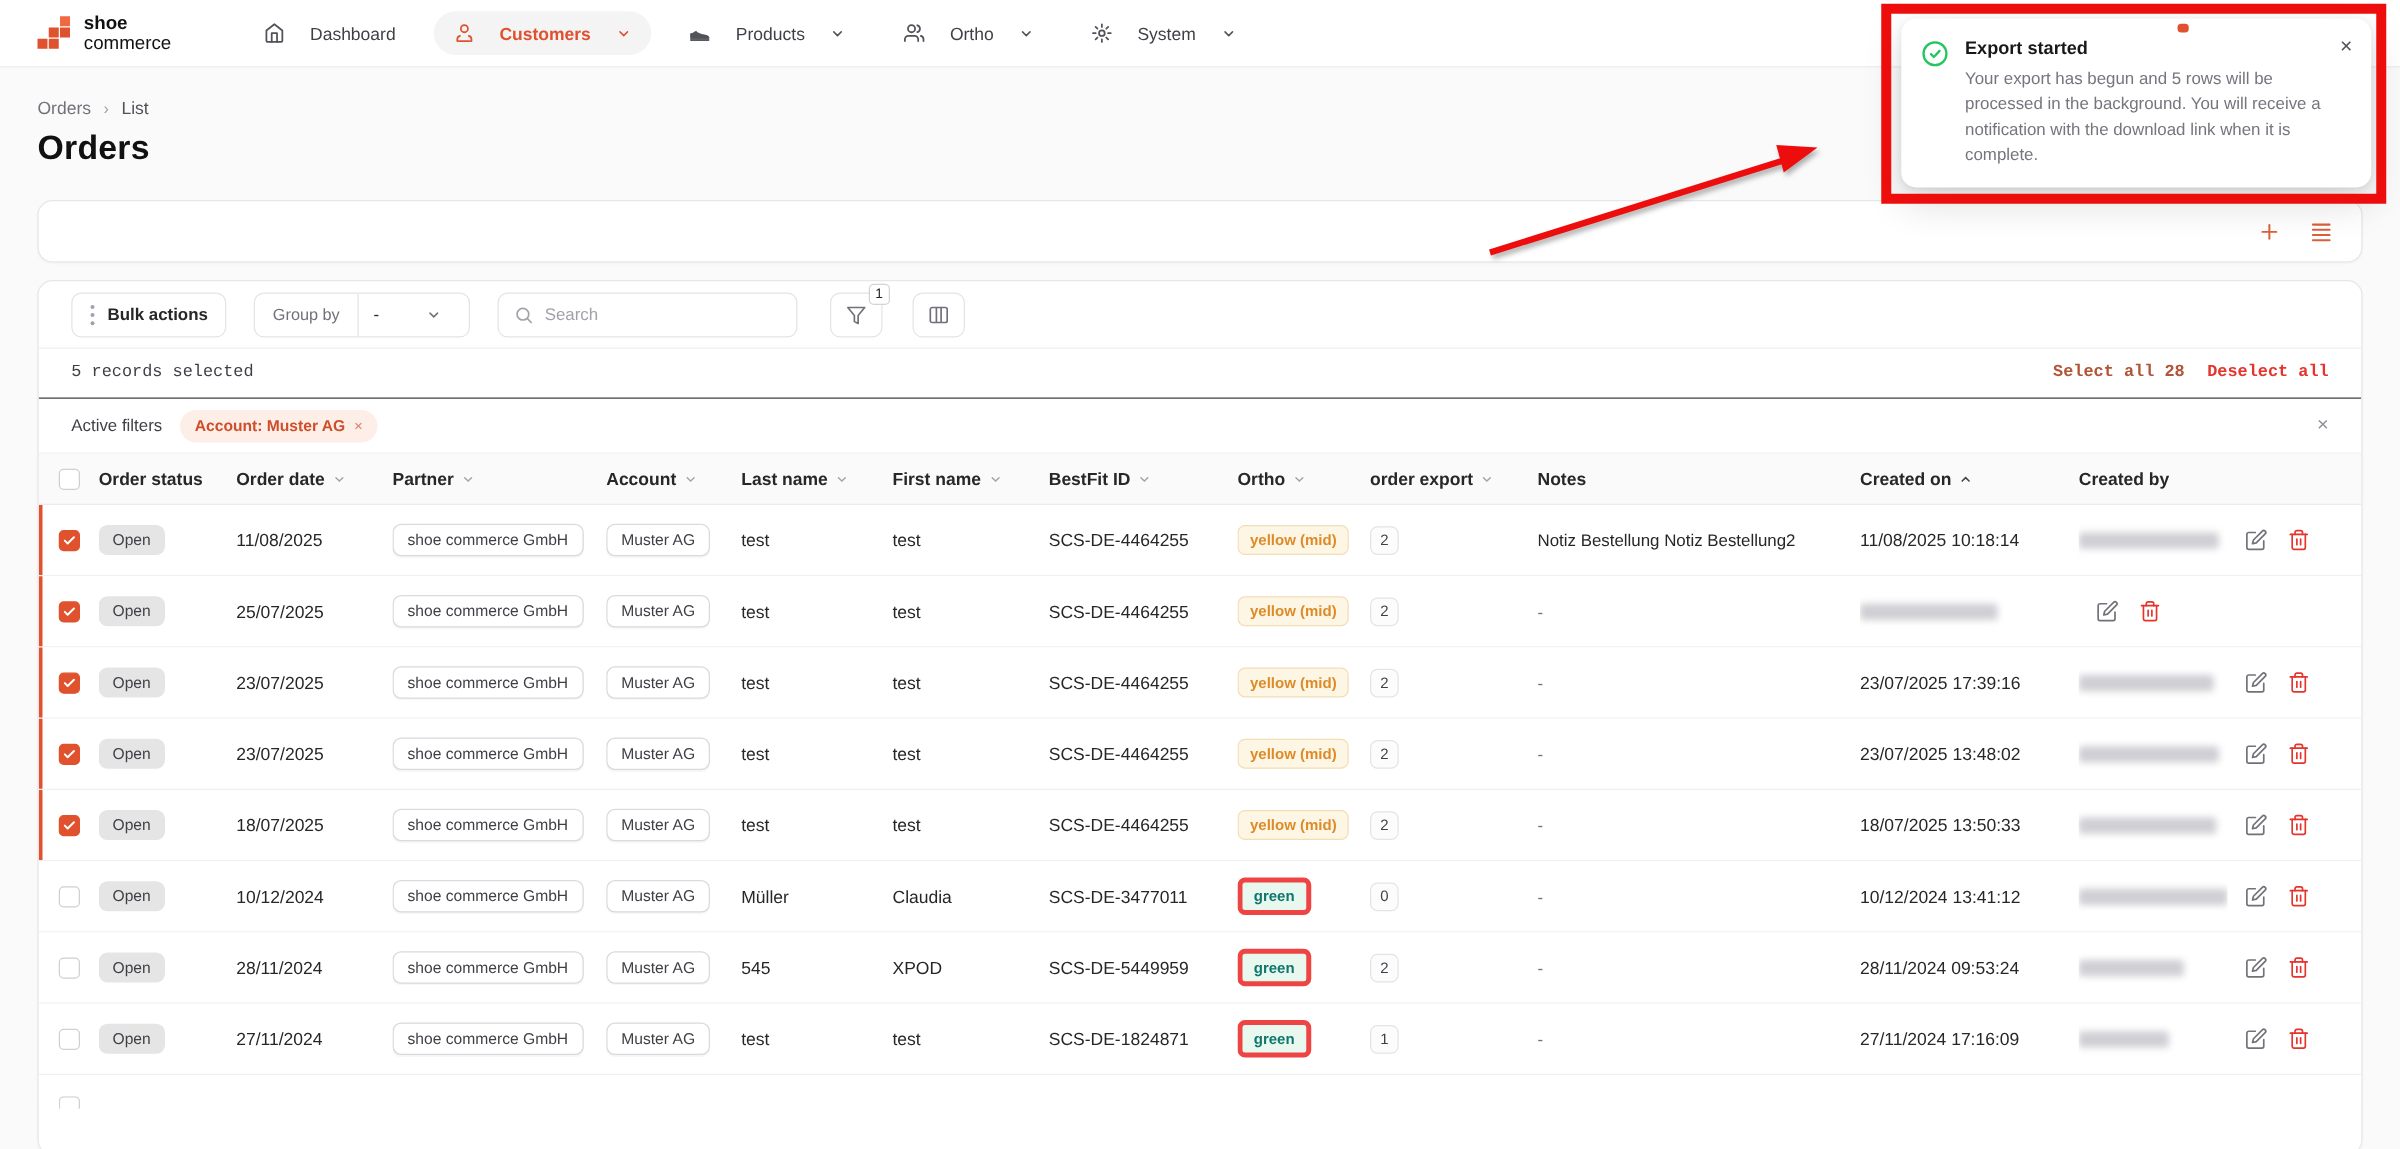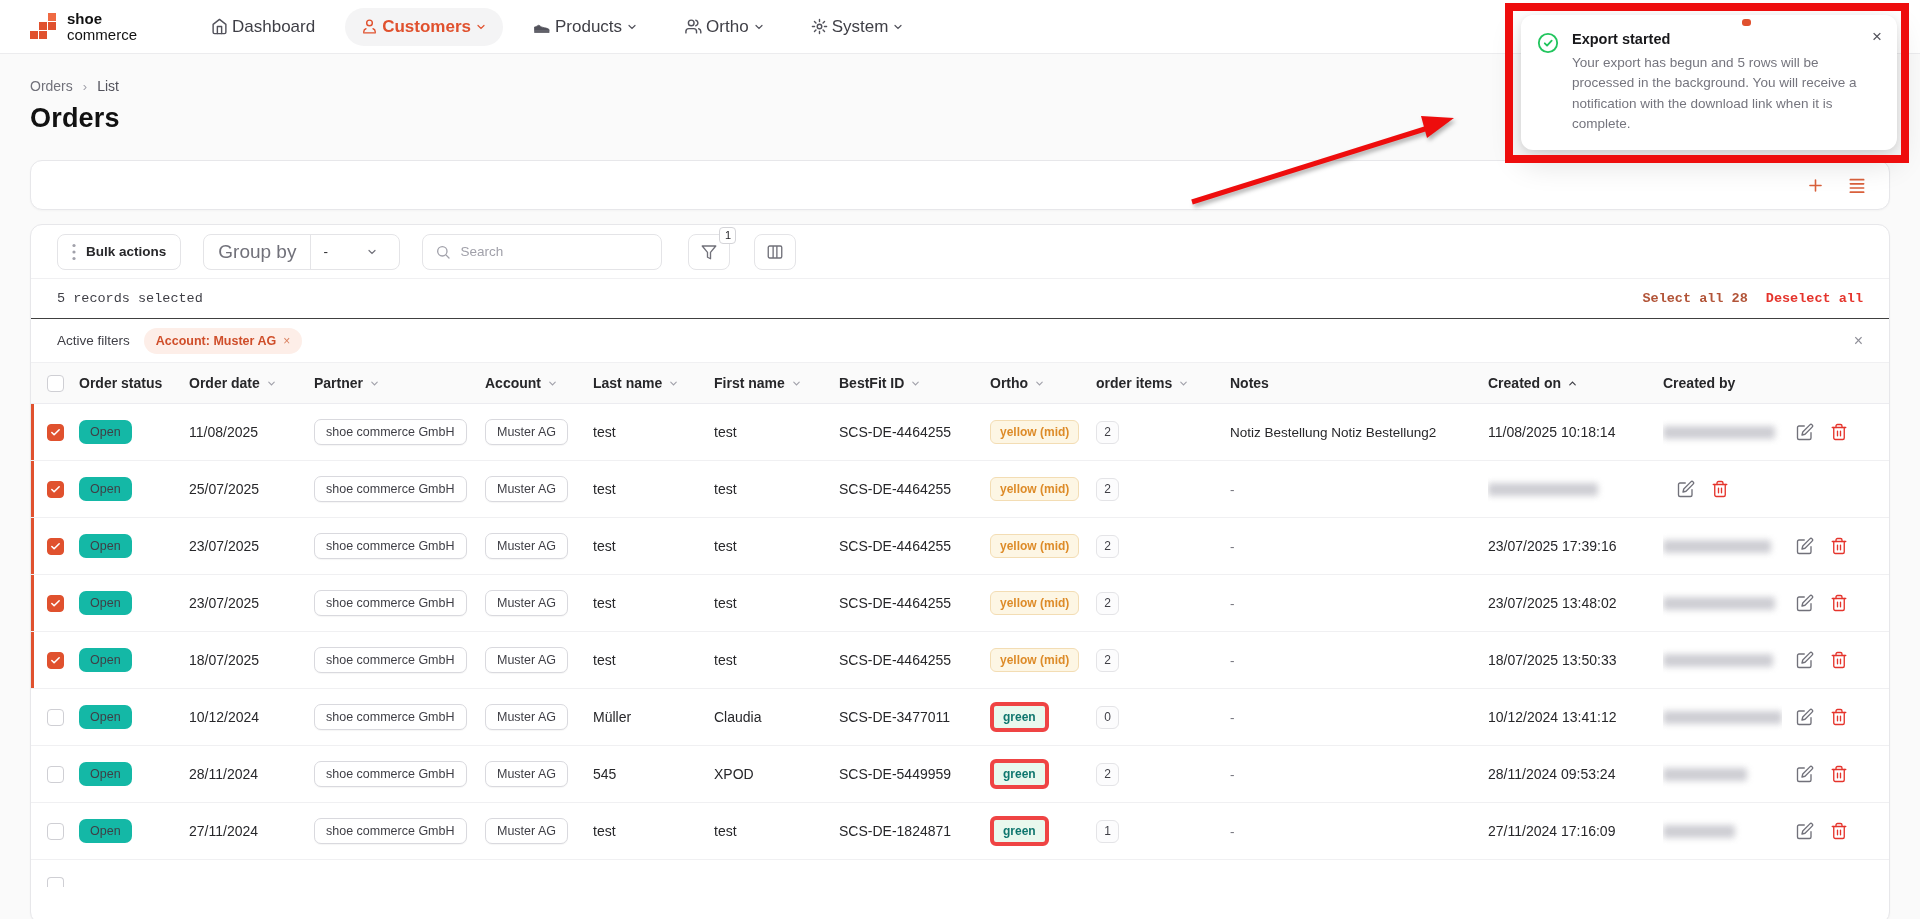--- a/index.html
+++ b/index.html
@@ -7,22 +7,22 @@
     font-family:"Liberation Sans", sans-serif; color:#27272a; }
 
   
   .topnav { position:relative; height:54px; background:#fff; border-bottom:1px solid #ececee;
     display:flex; align-items:center; padding:0 28px; z-index:5; }
   .logo { display:flex; align-items:center; gap:9px; margin-right:58px; }
   .logo-text { line-height:1.02; font-size:15px; color:#111; }
   .logo-text b { display:block; font-weight:700; }
   .logo-text span { display:block; font-weight:400; }
   .nav-items { display:flex; align-items:center; gap:14px; }
-  .nav-item { display:flex; align-items:center; gap:4px; padding:9px 16px; border-radius:999px;
-    font-size:17px; color:#3f3f46; cursor:pointer; }
+  .nav-item { display:flex; align-items:center; gap:20px; padding:9px 16px; border-radius:999px;
+    font-size:14px; color:#3f3f46; cursor:pointer; }
   .nav-item svg { stroke:#52525b; }
   .nav-item.active { background:#f4f4f5; color:#e0512e; font-weight:600; }
   .nav-item.active svg { stroke:#e0512e; }
   .chev { width:12px; height:12px; }
 
   
   .content { padding:24px 30px 0 30px; }
   .breadcrumb { display:flex; align-items:center; gap:10px; font-size:14px; color:#71717a; }
   .breadcrumb .crumb-sep { color:#a1a1aa; font-size:13px; }
   .breadcrumb .crumb:last-child { color:#52525b; }
@@ -37,21 +37,21 @@
   .maincard { margin-top:14px; height:700px; overflow:hidden; display:flex; flex-direction:column; }
 
   
   .toolbar { display:flex; align-items:center; gap:22px; padding:9px 26px; height:54px;
     border-bottom:1px solid #f0f0f2; }
   .btn { display:flex; align-items:center; gap:10px; height:36px; padding:0 14px;
     background:#fff; border:1px solid #e4e4e7; border-radius:8px; cursor:pointer;
     font-size:13.5px; font-weight:600; color:#27272a; font-family:inherit; }
   .segmented { display:flex; align-items:stretch; height:36px; border:1px solid #e4e4e7;
     border-radius:8px; overflow:hidden; background:#fff; }
-  .seg-label { display:flex; align-items:center; padding:0 14px; font-size:19px;
+  .seg-label { display:flex; align-items:center; padding:0 14px; font-size:13px;
     color:#71717a; border-right:1px solid #e4e4e7; }
   .seg-value { display:flex; align-items:center; gap:38px; padding:0 12px; font-size:13.5px;
     color:#27272a; cursor:pointer; min-width:88px; }
   .search { display:flex; align-items:center; gap:9px; width:240px; height:36px;
     border:1px solid #e4e4e7; border-radius:8px; padding:0 12px; background:#fff; }
   .search input { border:none; outline:none; flex:1; font-size:13.5px; font-family:inherit;
     color:#27272a; background:transparent; }
   .search input::placeholder { color:#a1a1aa; }
   .iconbtn { position:relative; width:42px; height:36px; display:flex; align-items:center;
     justify-content:center; background:#fff; border:1px solid #e4e4e7; border-radius:8px; cursor:pointer; }
@@ -81,21 +81,21 @@
   .trow.selected::before { content:""; position:absolute; left:0; top:0; bottom:0; width:3px; background:#e0512e; }
   .cell { display:flex; align-items:center; font-size:14px; color:#27272a; overflow:hidden; }
   .cb-cell { justify-content:center; }
   .checkbox { width:17px; height:17px; border:1.5px solid #cfcfd4; border-radius:4px; background:#fff;
     display:flex; align-items:center; justify-content:center; cursor:pointer; flex:none; }
   .checkbox svg { display:none; }
   .checkbox.checked { background:#e0512e; border-color:#e0512e; }
   .checkbox.checked svg { display:block; }
   .chip { display:inline-flex; align-items:center; font-size:12.5px; color:#3f3f46;
     padding:5px 11px; border-radius:7px; white-space:nowrap; }
-  .status-chip { background:#14b8a6; }
+  .status-chip { background:#e5e5e5; }
   .outline-chip { background:#fff; border:1px solid #d9d9de; box-shadow:0 1px 1px rgba(0,0,0,.04); }
   .badge { display:inline-flex; align-items:center; font-size:12px; font-weight:600;
     padding:4px 9px; border-radius:6px; white-space:nowrap;text-align:center; }
   .badge--yellow { background:#fdf6e4; color:#dd8b28; border:1px solid #f3ddb4; }
   .badge--green { background:#e9f8ee; color:#0f766e; border:4px solid #ef4444; }
   .count-chip { display:inline-flex; align-items:center; justify-content:center; min-width:23px; height:23px;
     font-size:12px; color:#3f3f46; background:#fcfcfd; border:1px solid #e4e4e7; border-radius:6px; }
   .notes-cell { font-size:13.5px; color:#27272a; }
   .dash { color:#71717a; }
   .blur { height:13px; background:#c6c6cc; border-radius:2px; filter:blur(3px); opacity:.85; }
@@ -319,21 +319,21 @@
             <polyline points="6 9 12 15 18 9"></polyline>
           </svg>
         </div>
       <div class="cell th">
           <span>Ortho</span>
           <svg class="sortchev" viewBox="0 0 24 24" fill="none" stroke="#a1a1aa" stroke-width="2.4" stroke-linecap="round">
             <polyline points="6 9 12 15 18 9"></polyline>
           </svg>
         </div>
       <div class="cell th">
-          <span>order items</span>
+          <span>order export</span>
           <svg class="sortchev" viewBox="0 0 24 24" fill="none" stroke="#a1a1aa" stroke-width="2.4" stroke-linecap="round">
             <polyline points="6 9 12 15 18 9"></polyline>
           </svg>
         </div>
       <div class="cell th">
           <span>Notes</span>
         </div>
       <div class="cell th">
           <span>Created on</span>
           <svg class="sortchev" viewBox="0 0 24 24" fill="none" stroke="#3f3f46" stroke-width="2.6" stroke-linecap="round">

